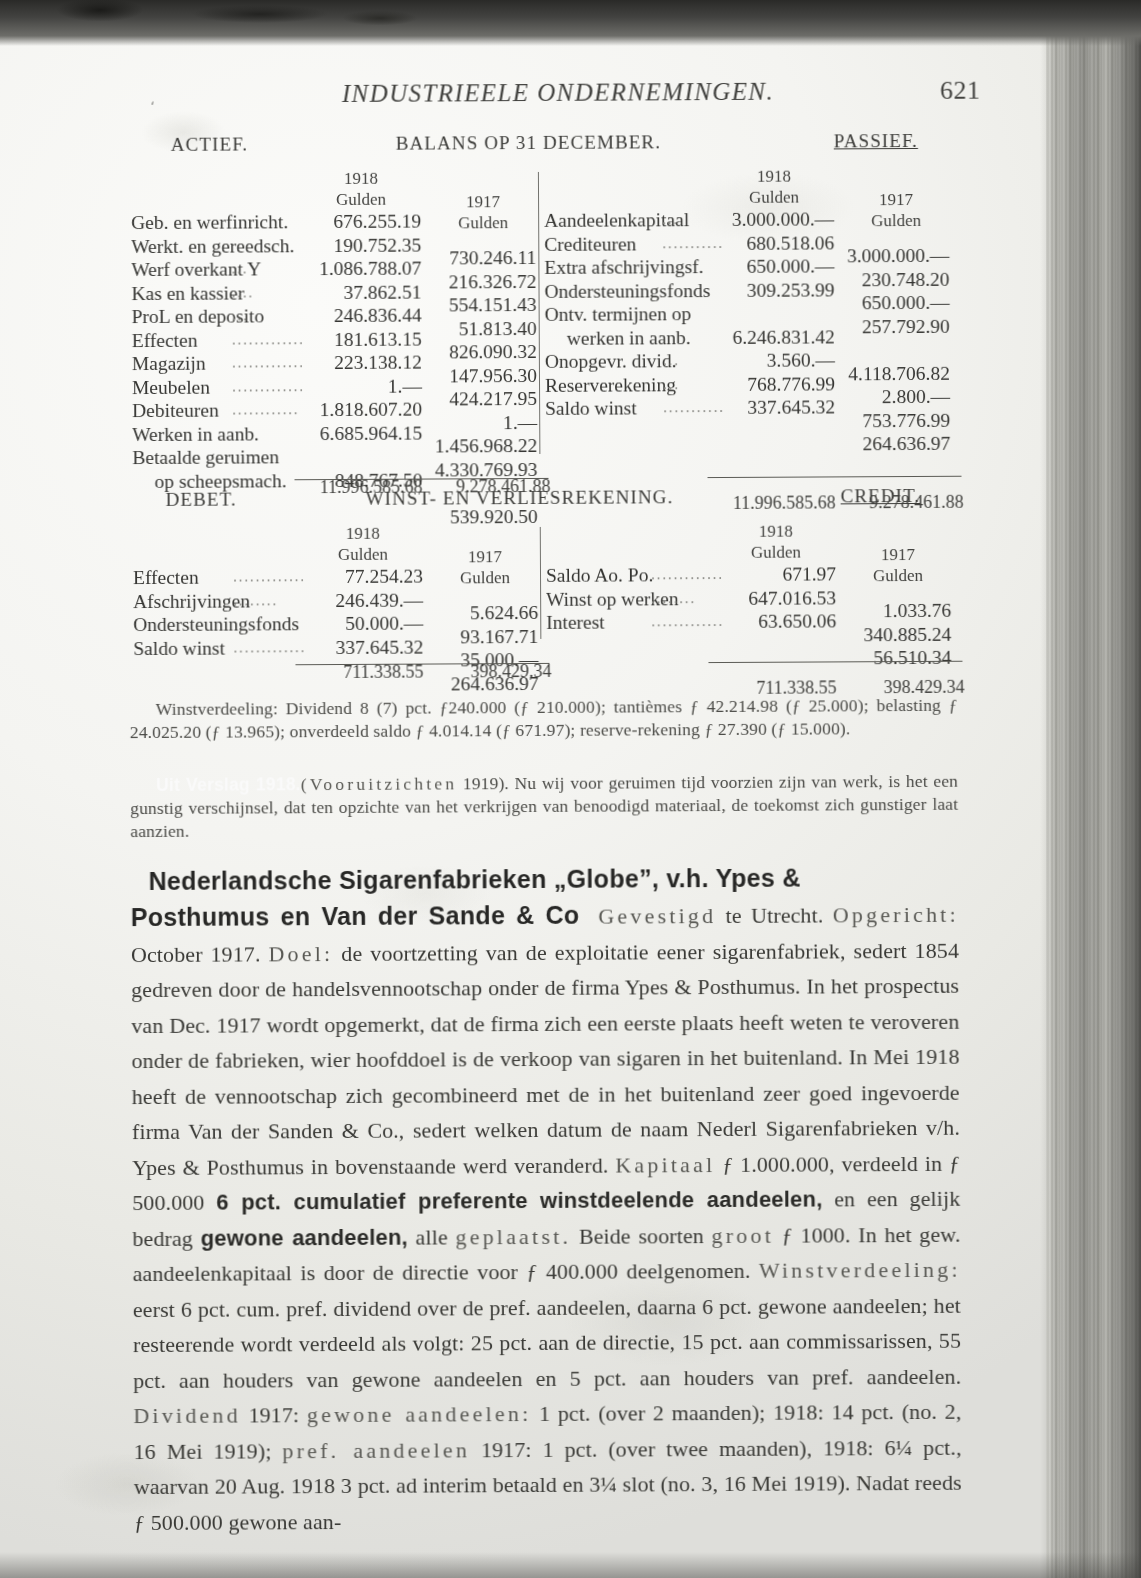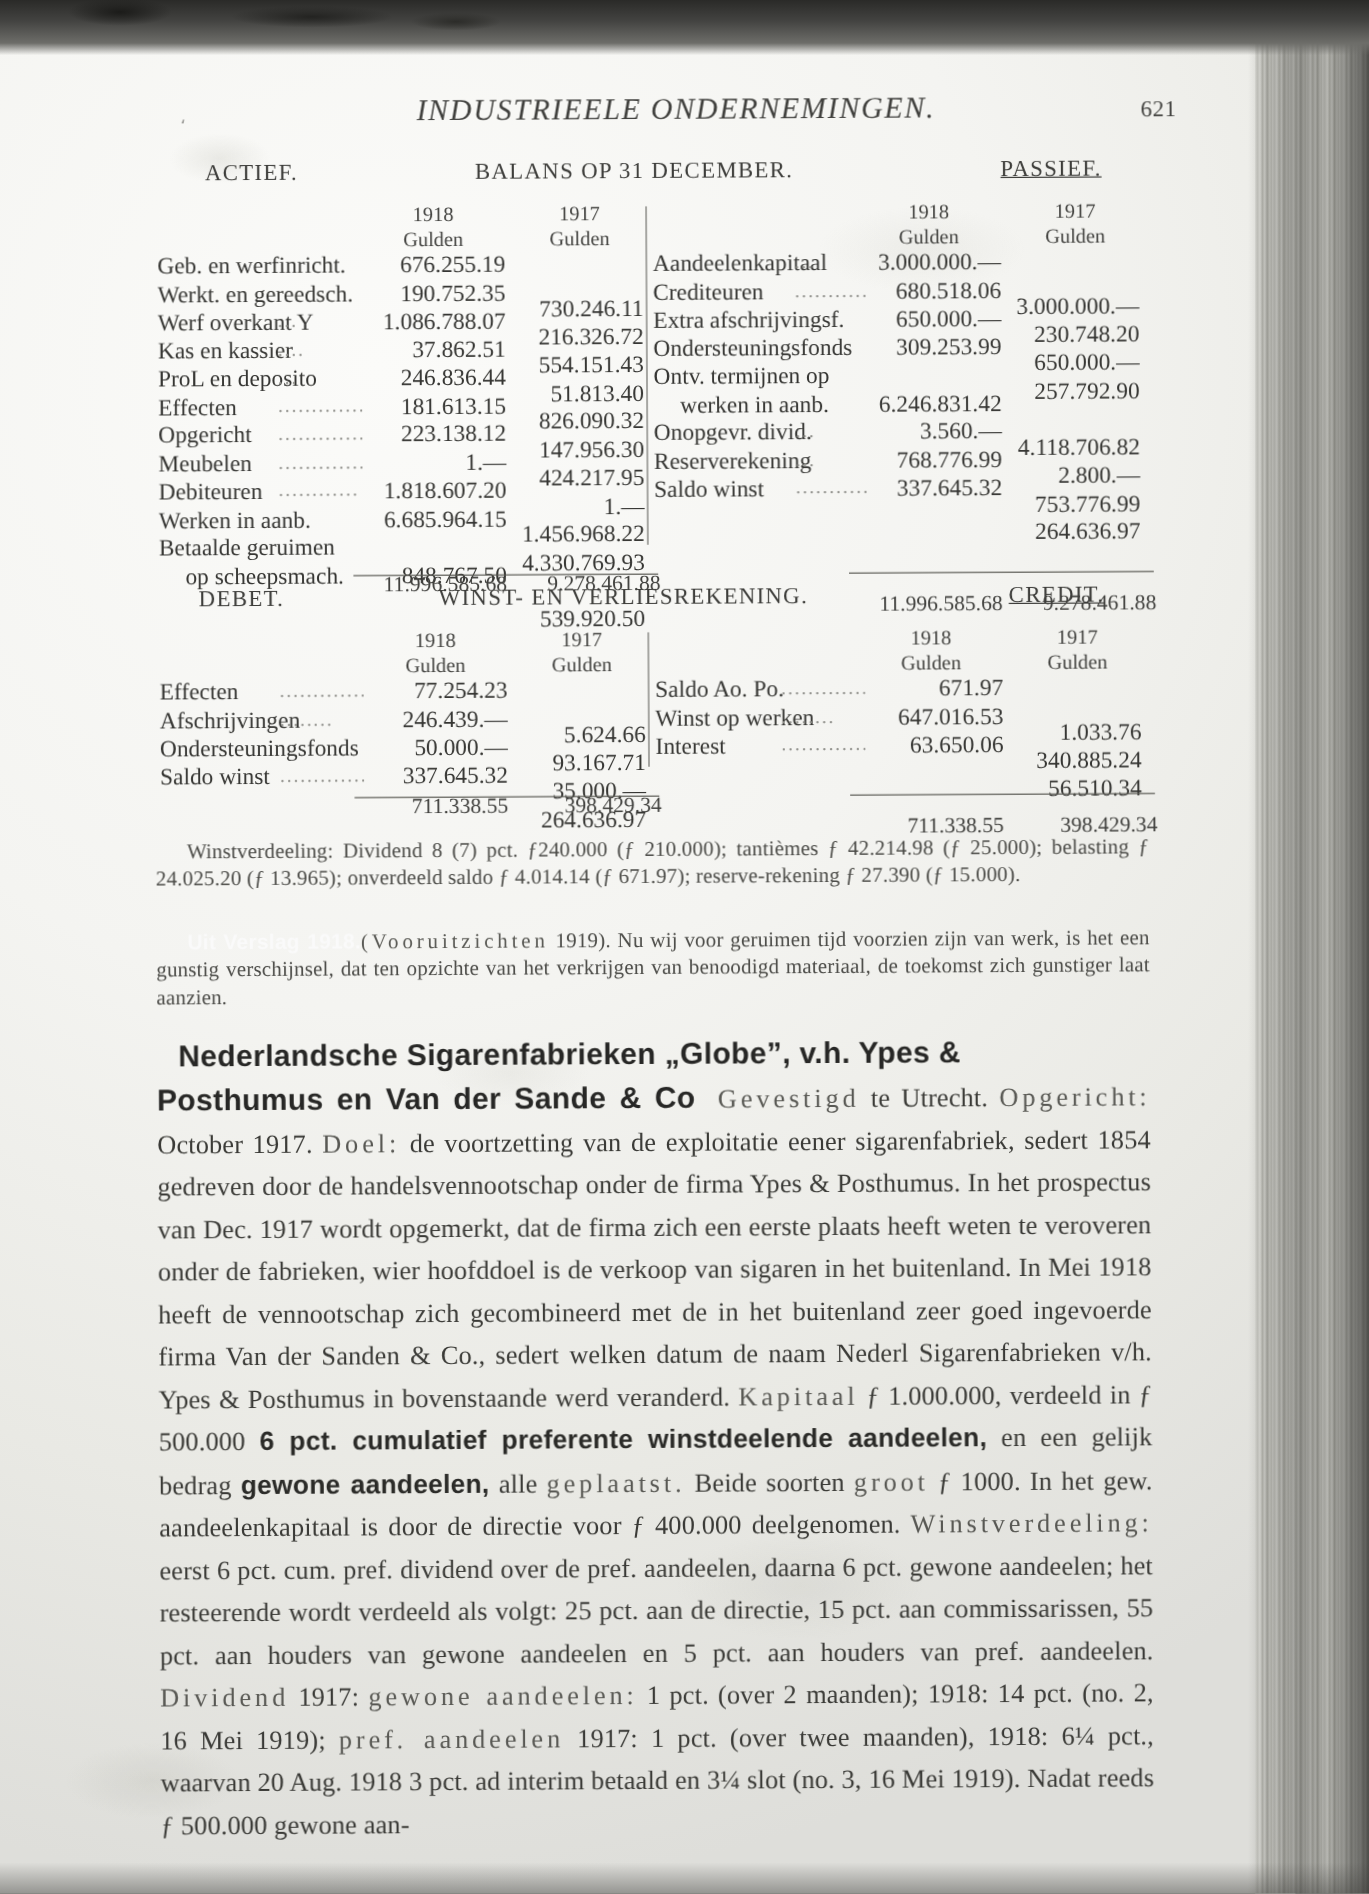--- a/index.html
+++ b/index.html
@@ -105,21 +105,21 @@
   .rh-dagger { font-size: 13px; color: #7a7a76; }
   .rh-title {
     font-family: "Liberation Serif", serif;
     font-style: italic;
     font-size: 25px;
     letter-spacing: 1.4px;
     color: #3a3a37;
     margin-left: 22px;
   }
   .rh-page {
-    font-size: 19px;
+    font-size: 26px;
     color: #3c3c39;
     letter-spacing: .5px;
   }
 
   
   .ledger { position: absolute; left: 0; width: 1020px; }
   .ledger-head {
     position: relative;
     height: 26px;
     font-size: 19px;
@@ -143,21 +143,21 @@
     height: 21px;
     font-size: 17px;
     color: #3b3b38;
   }
   .yr-row span, .cur-row span {
     position: absolute;
     text-align: center;
     width: 120px;
   }
   .col-a { left: 170px; }
-  .col-b { left: 292px; }
+  .col-b { left: 292px; margin-top: 24px; }
 
   .row {
     position: relative;
     height: 23.5px;
     font-size: 19.5px;
     color: #2e2e2b;
     white-space: nowrap;
   }
   .row .lbl {
     position: absolute; left: 0; top: 0;
@@ -313,21 +313,21 @@
                 <span class="v1">246.836.44</span>
                 <span class="v2">826.090.32</span>
               </div>
               <div class="row">
                 <span class="lbl">Effecten</span>
                 <span class="lead" style="left: 100px; width: 70px;">..............</span>
                 <span class="v1">181.613.15</span>
                 <span class="v2">147.956.30</span>
               </div>
               <div class="row">
-                <span class="lbl">Opgericht</span>
+                <span class="lbl">Magazijn</span>
                 <span class="lead" style="left: 100px; width: 70px;">..............</span>
                 <span class="v1">223.138.12</span>
                 <span class="v2">424.217.95</span>
               </div>
               <div class="row">
                 <span class="lbl">Meubelen</span>
                 <span class="lead" style="left: 100px; width: 70px;">...............</span>
                 <span class="v1">1.—</span>
                 <span class="v2">1.—</span>
               </div>

